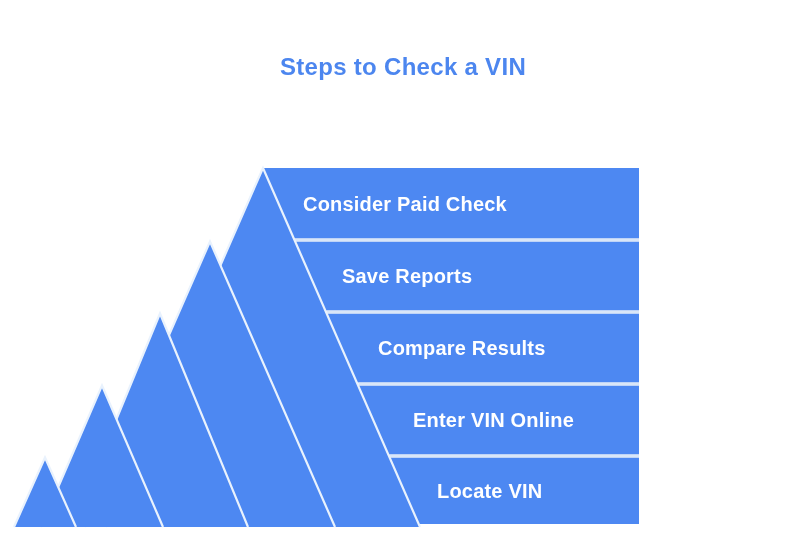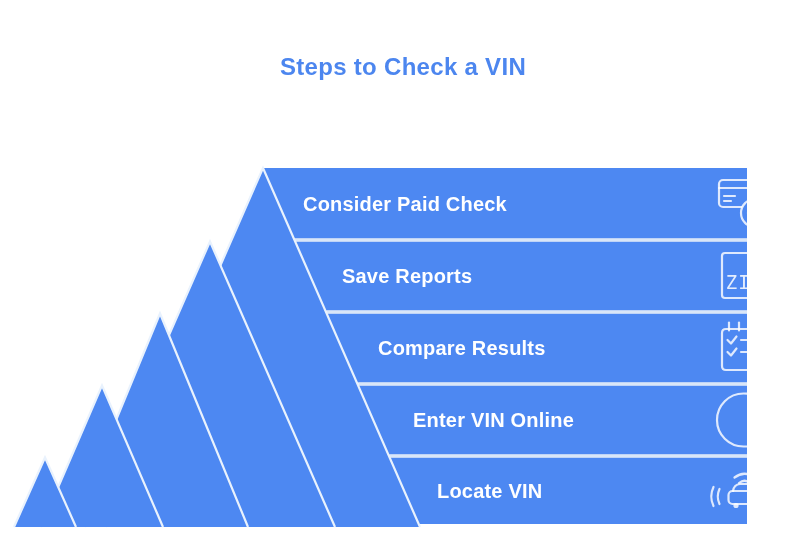--- a/index.html
+++ b/index.html
@@ -1,17 +1,17 @@
 <!DOCTYPE html>
 <html style="--accent: #4d88f2; --title: #4c86ef; --label: #ffffff; --line: #d9e6f8; --edge: #e9f2fd;"><head>
 <meta charset="utf-8">
 <style>
   html,body{margin:0;padding:0;background:#ffffff;}
   .stage{
-    position:relative;width:747px;height:539px;background:#fff;overflow:hidden;
+    position:relative;width:639px;height:539px;background:#fff;overflow:hidden;
     font-family:"Liberation Sans", sans-serif;
   }
   svg{display:block;}
   .bar{fill:var(--accent);}
   .gap{fill:var(--line);}
   .peak{fill:var(--accent);}
   .peak-edge{fill:none;stroke:var(--edge);stroke-width:2.2;stroke-linejoin:miter;}
   .title-text{font:700 24px "Liberation Sans", sans-serif;fill:var(--title);letter-spacing:.3px;}
   .bar-label{font:700 20px "Liberation Sans", sans-serif;fill:var(--label);letter-spacing:.2px;}
   .icon{fill:none;stroke:var(--label);stroke-opacity:.82;stroke-width:2.2;stroke-linecap:round;stroke-linejoin:round;}

